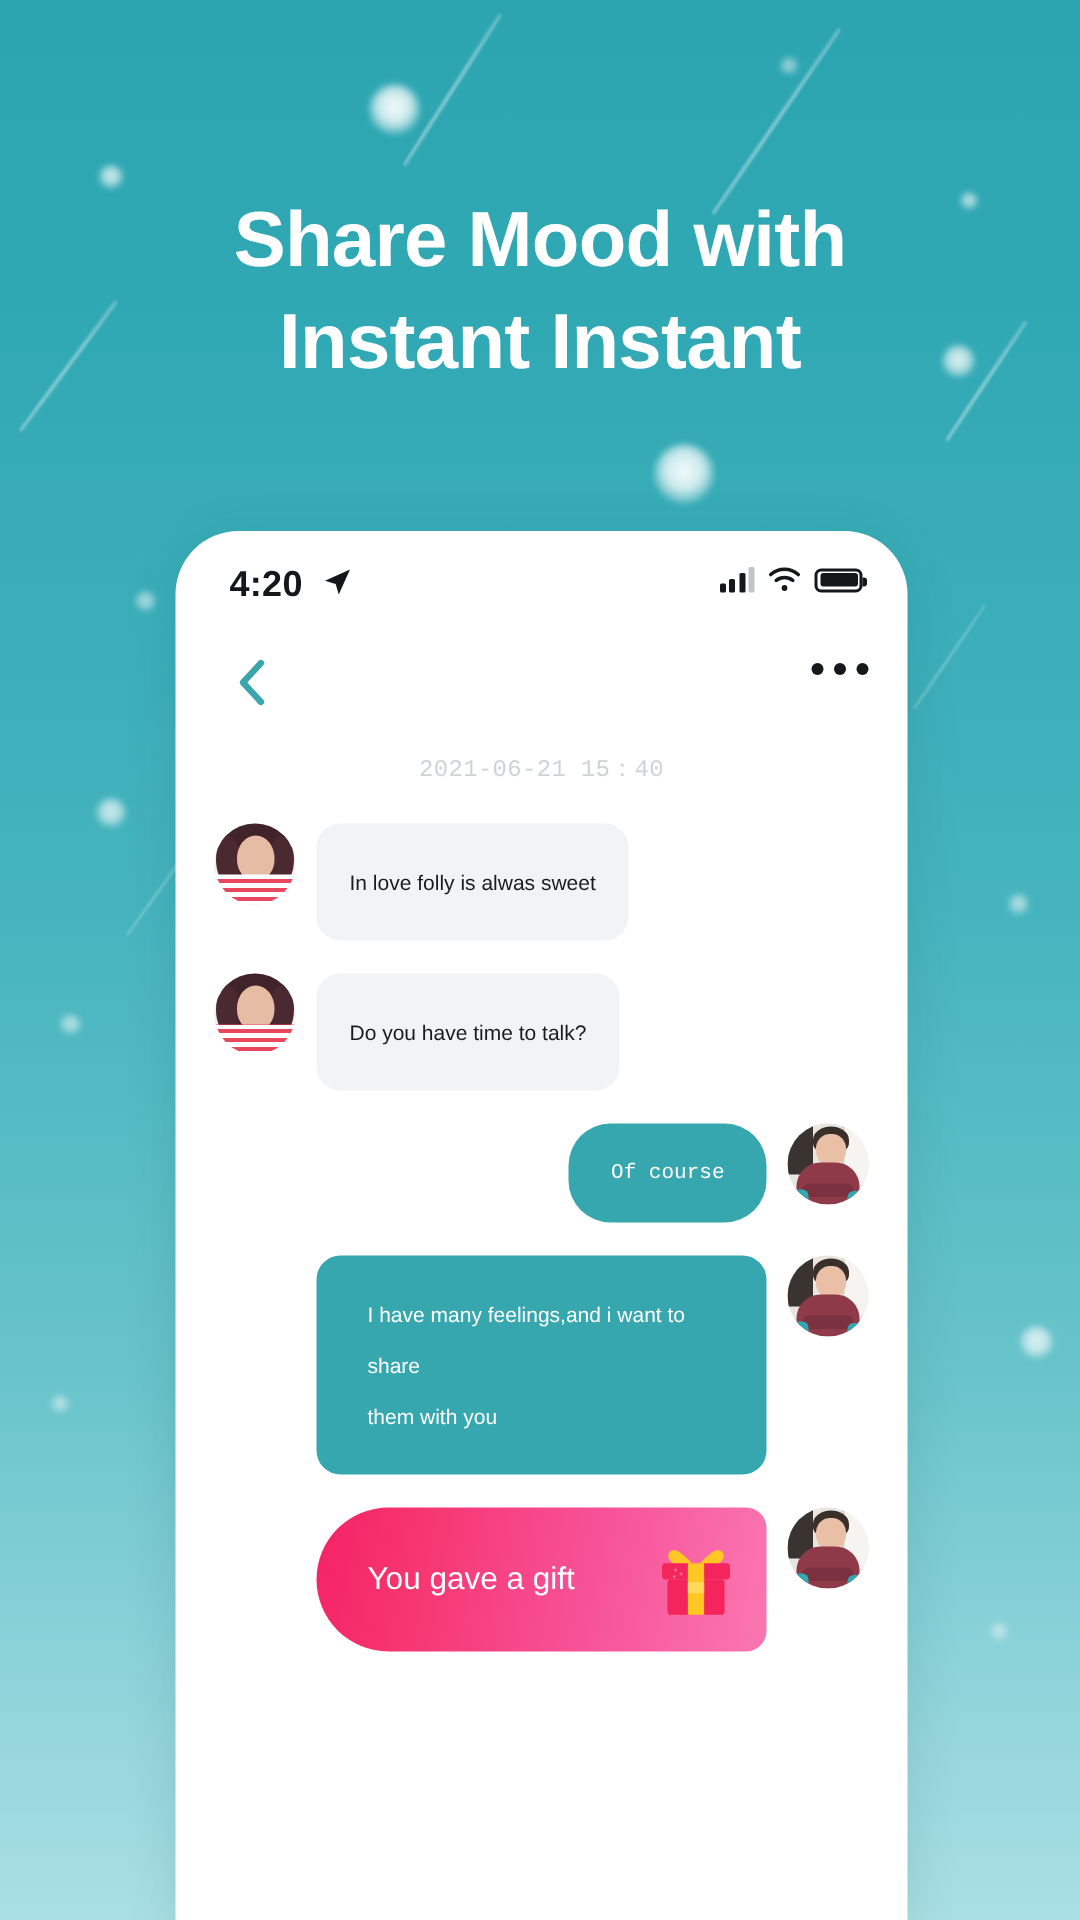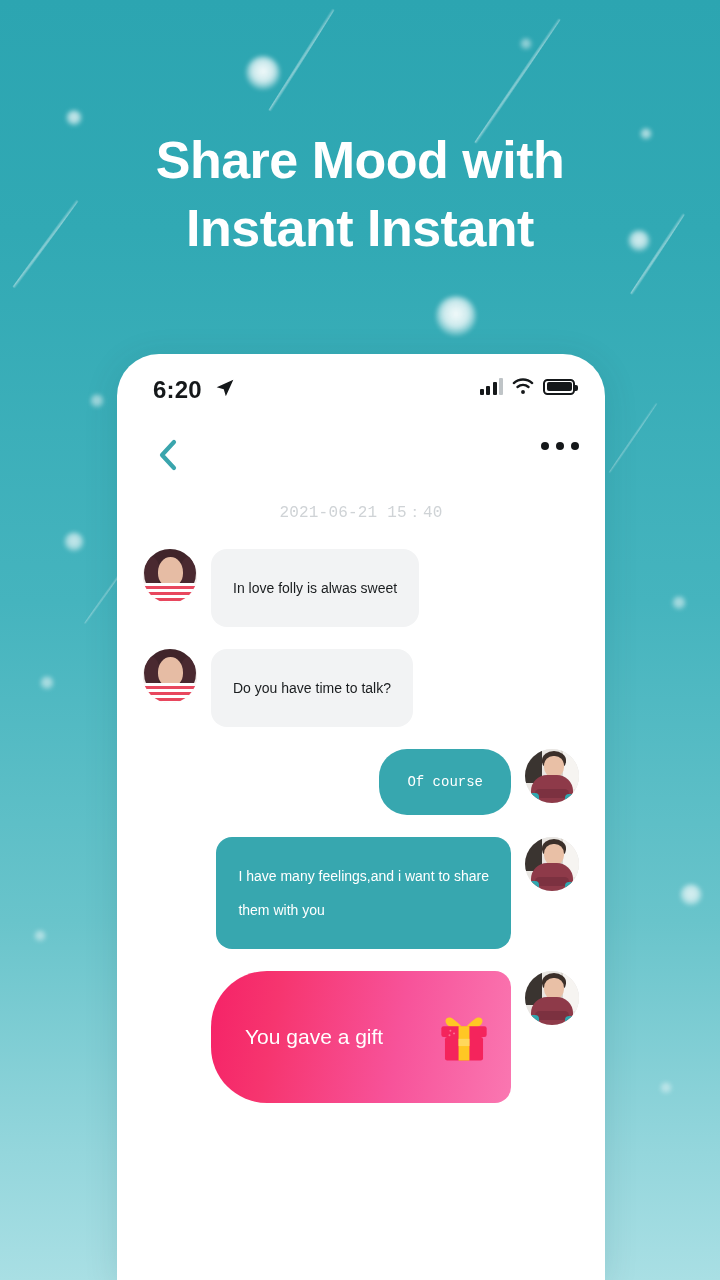--- a/index.html
+++ b/index.html
@@ -218,32 +218,33 @@
   }
   .bubble.grey {
     background: #F2F3F4;
     color: #1A1D1F;
     border-radius: 16px 16px 16px 16px;
   }
   .bubble.teal {
     background: #37A7AF;
     color: #FFFFFF;
     border-radius: 16px;
+    padding-left: 34px;
   }
   .bubble.pill {
     background: #37A7AF;
     color: #FFFFFF;
     border-radius: 28px;
     padding: 16px 28px;
     font-family: Liberation Mono, monospace;
   }
 
   .gift-bubble {
     width: 300px;
-    height: 132px;
+    height: 96px;
     border-radius: 56px 16px 16px 56px;
     background: linear-gradient(100deg, #F52267 0%, #F6356F 22%, #F7539A 62%, #FA77B1 100%);
     display: flex;
     align-items: center;
     justify-content: space-between;
     padding: 0 18px 0 34px;
     box-sizing: border-box;
     color: #FFFFFF;
     font-size: 21px;
   }
@@ -355,21 +356,21 @@
   <div class="streak" style="left:632px;top:396px;width:2px;height:84px;transform:rotate(34deg);opacity:.7;"></div>
 
   <div class="headline">
     <span>Share Mood with</span>
     <span class="l2">Instant Instant</span>
   </div>
 
   <div class="phone">
 
     <div class="statusbar">
-      <div class="status-time">6:20</div>
+      <div class="status-time">4:20</div>
       <svg class="loc-arrow" viewBox="0 0 24 24">
         <path d="M22 2 L2 11 L10.5 13.5 L13 22 Z" fill="#15181A"></path>
       </svg>
       <div class="status-right">
         <div class="sig">
             <i></i>
             <i></i>
             <i></i>
             <i></i>
           </div>

